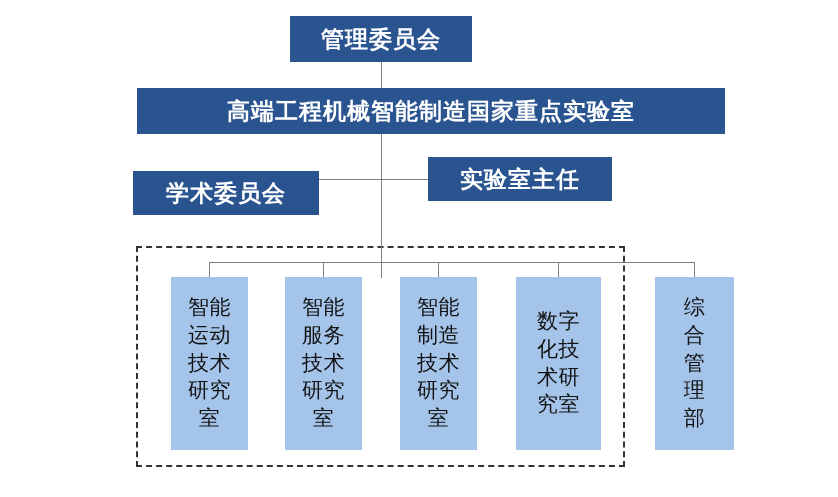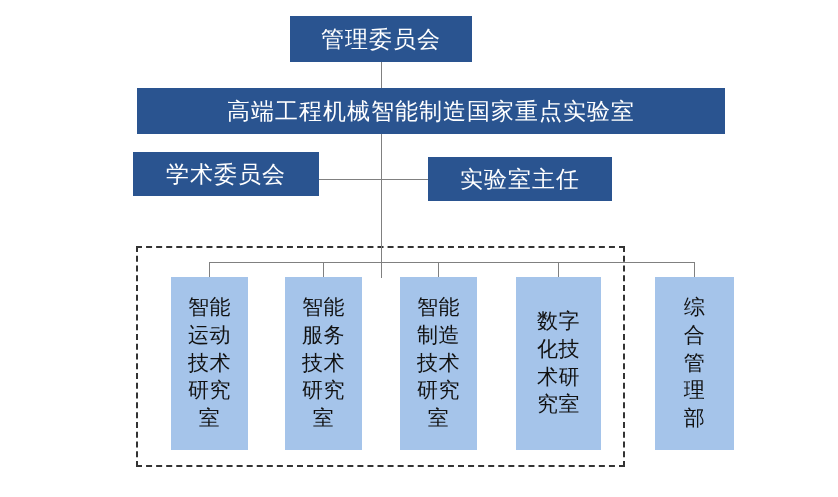--- a/index.html
+++ b/index.html
@@ -27,40 +27,40 @@
     justify-content: center;
     text-align: center;
     z-index: 3;
   }
   .node-dark {
     background: #2a5490;
     color: #ffffff;
     font-size: 23px;
     line-height: 1.25;
     letter-spacing: 1px;
-    font-weight: 400;
+    font-weight: 700;
   }
   .node-light {
     background: #a5c4ea;
     color: #111111;
     font-size: 21px;
     line-height: 1.32;
     letter-spacing: 0.5px;
     font-weight: 400;
     padding: 4px 2px;
   }
   .node-light .node-text {
     white-space: pre-line;
     display: block;
   }
 
   
   #n-management   { left: 290px; top: 16px;  width: 182px; height: 46px; }
   #n-lab          { left: 137px; top: 88px;  width: 588px; height: 46px; }
-  #n-academic     { left: 133px; top: 152px; width: 186px; height: 44px; }
+  #n-academic     { left: 133px; top: 171px; width: 186px; height: 44px; }
   #n-director     { left: 428px; top: 157px; width: 184px; height: 44px; }
 
   #n-dept-1 { left: 171px; top: 277px; width: 77px;  height: 173px; }
   #n-dept-2 { left: 285px; top: 277px; width: 77px;  height: 173px; }
   #n-dept-3 { left: 400px; top: 277px; width: 77px;  height: 173px; }
   #n-dept-4 { left: 516px; top: 277px; width: 85px;  height: 173px; }
   #n-dept-5 { left: 655px; top: 277px; width: 79px;  height: 173px; }
 
   
   .line {

